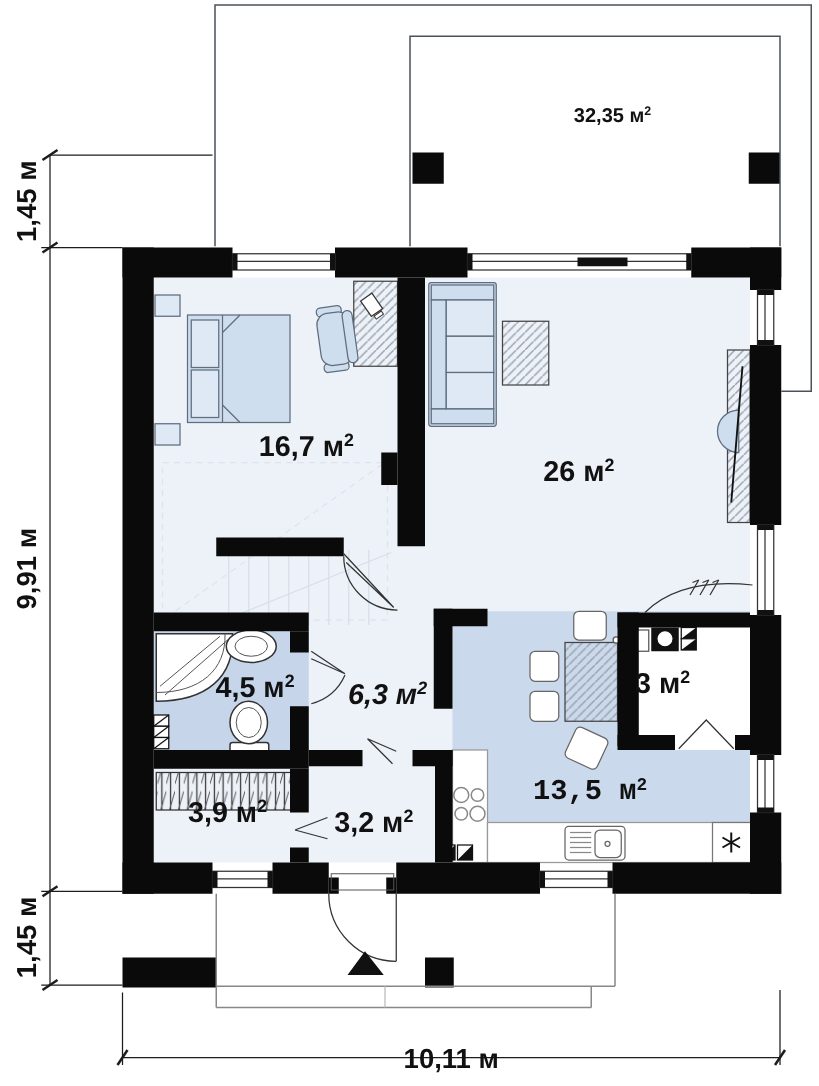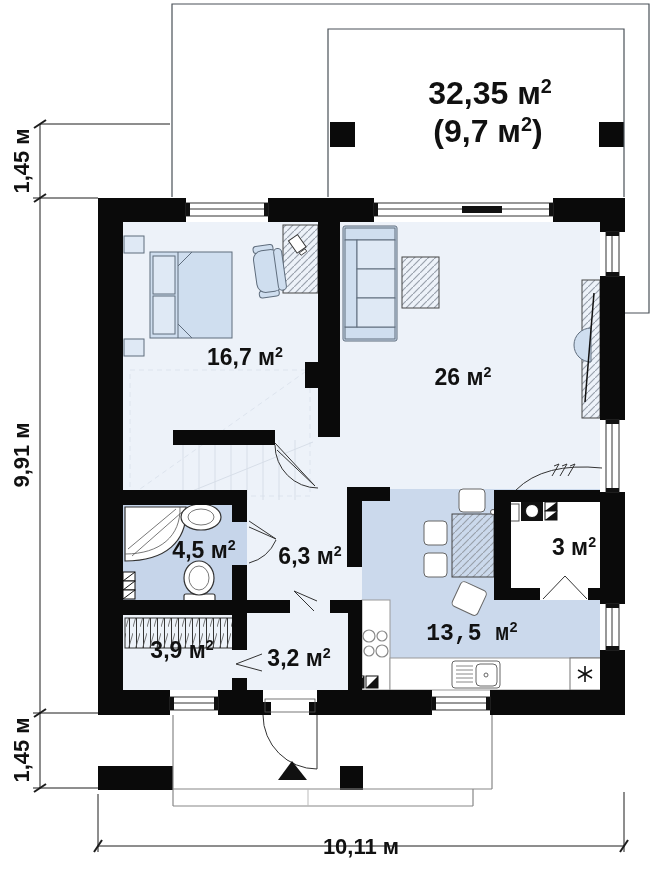--- a/index.html
+++ b/index.html
@@ -16,21 +16,21 @@
   .porchline{fill:none;stroke:#888;stroke-width:1.2;}
   .dim{stroke:#1c1c1c;stroke-width:1;fill:none;}
   .dimslash{stroke:#1c1c1c;stroke-width:2;fill:none;}
   .ghost{stroke:#d7dee8;stroke-width:1;fill:none;}
   .ghostdash{stroke:#dde4ee;stroke-width:1;fill:none;stroke-dasharray:5 4;}
   
   .lbl{position:absolute;white-space:nowrap;font-weight:bold;color:var(--c-text,#111);
        transform:translate(-50%,-50%);letter-spacing:0px;}
   .lbl sup{font-size:0.62em;position:relative;top:1px;}
   .room{font-size:23px;}
-  .terr{font-size:32px;}
+  .terr{font-size:16px;}
   .dimlbl{font-size:22px;}
   .dim-v{transform:translate(-50%,-50%) rotate(-90deg);}
 </style>
 </head>
 <body>
 
 <div class="stage">
 
 <svg width="655" height="869" viewBox="0 0 655 869">
   <defs>
@@ -335,26 +335,25 @@
     <path d="M34,128 L46,120" class="dimslash"></path>
     <path d="M34,202 L46,194" class="dimslash"></path>
     <path d="M34,717 L46,709" class="dimslash"></path>
     <path d="M34,792 L46,784" class="dimslash"></path>
     <path d="M94,852 L102,840" class="dimslash"></path>
     <path d="M620,852 L628,840" class="dimslash"></path>
   </g>
 </svg>
 
 <div class="lbl terr" style="left:490px;top:93px;"><span>32,35 м</span><sup>2</sup></div>
-<div class="lbl terr" style="left:488px;top:131px;"><span>(9,7 м</span><sup>2</sup><span>)</span></div>
 <div class="lbl room" style="left:245px;top:357px;"><span>16,7 м</span><sup>2</sup></div>
 <div class="lbl room" style="left:463px;top:377px;"><span>26 м</span><sup>2</sup></div>
 <div class="lbl room" style="left:204px;top:550px;"><span>4,5 м</span><sup>2</sup></div>
-<div class="lbl room" style="left:310px;top:556px;"><span>6,3 м</span><sup>2</sup></div>
-<div class="lbl room" style="left:574px;top:547px;"><span>3 м</span><sup>2</sup></div>
+<div class="lbl room" style="left:310px;top:556px;font-style:italic;"><span>6,3 м</span><sup>2</sup></div>
+<div class="lbl room" style="left:530px;top:547px;"><span>3 м</span><sup>2</sup></div>
 <div class="lbl room" style="left:472px;top:633px;font-family:Liberation Mono, monospace;"><span>13,5 м</span><sup>2</sup></div>
 <div class="lbl room" style="left:182px;top:650px;"><span>3,9 м</span><sup>2</sup></div>
 <div class="lbl room" style="left:299px;top:658px;"><span>3,2 м</span><sup>2</sup></div>
 
 <div class="lbl dimlbl dim-v" style="left:22px;top:161px;">1,45 м</div>
 <div class="lbl dimlbl dim-v" style="left:22px;top:455px;">9,91 м</div>
 <div class="lbl dimlbl dim-v" style="left:22px;top:750px;">1,45 м</div>
 <div class="lbl dimlbl" style="left:361px;top:827px;margin-top:20px;">10,11 м</div>
 
 </div>

